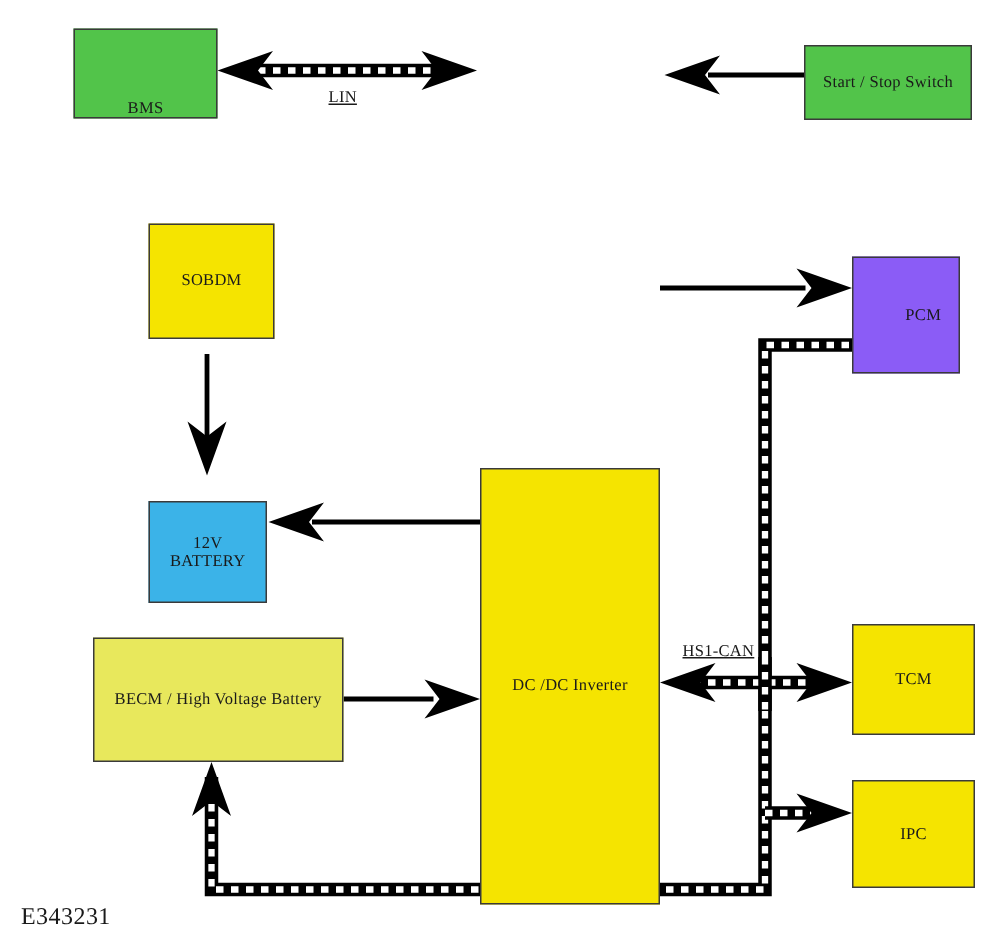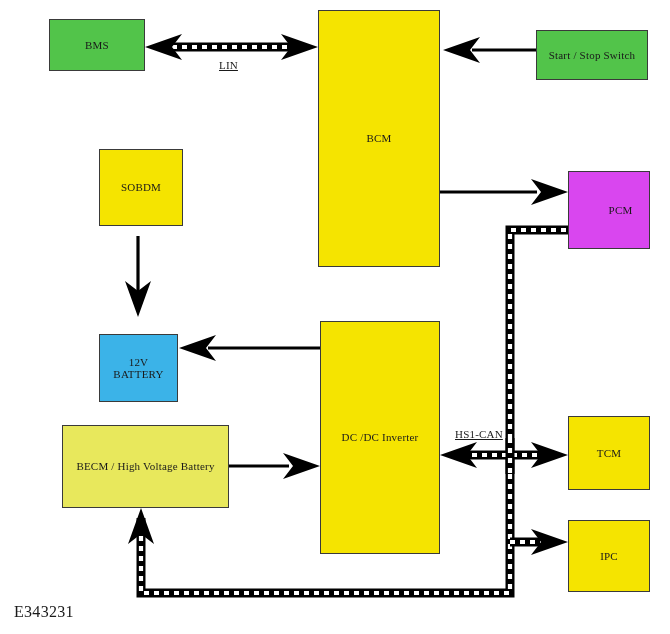--- a/index.html
+++ b/index.html
@@ -140,45 +140,42 @@
       <line class="bus-dash" x1="462" y1="455" x2="543" y2="455"></line>
       <polygon class="arrow-head" points="440,455 477,442 467,455 477,468"></polygon>
       <polygon class="arrow-head" points="568,455 531,442 541,455 531,468"></polygon>
 
       <line class="bus-base" x1="510" y1="438" x2="510" y2="474"></line>
       <line class="bus-dash" x1="510" y1="438" x2="510" y2="474"></line>
     </g>
 
   </svg>
 
-  <div class="node" style="left:49px; top:19px; width:96px; height:52px; background:#52c44a;">
+  <div class="node" style="left:49px; top:19px; width:96px; height:60px; background:#52c44a;align-items:flex-end;">
     <span class="node-label">BMS</span>
   </div>
 
-  <div class="node" style="left:318px; top:10px; width:122px; height:257px; background:#f5e400;">
-    <span class="node-label">BCM</span>
-  </div>
 
   <div class="node" style="left:536px; top:30px; width:112px; height:50px; background:#52c44a;">
     <span class="node-label">Start / Stop Switch</span>
   </div>
 
   <div class="node" style="left:99px; top:149px; width:84px; height:77px; background:#f5e400;">
     <span class="node-label">SOBDM</span>
   </div>
 
-  <div class="node" style="left:568px; top:171px; width:82px; height:78px; background:#d946ef;padding-left:23px;">
+  <div class="node" style="left:568px; top:171px; width:72px; height:78px; background:#8b5cf6;padding-left:23px;">
     <span class="node-label">PCM</span>
   </div>
 
   <div class="node" style="left:99px; top:334px; width:79px; height:68px; background:#3bb3e8;">
     <span class="node-label">12V BATTERY</span>
   </div>
 
-  <div class="node" style="left:320px; top:312px; width:120px; height:233px; background:#f5e400;margin-top:9px;">
+  <div class="node" style="left:320px; top:312px; width:120px; height:291px; background:#f5e400;">
     <span class="node-label">DC /DC Inverter</span>
   </div>
 
   <div class="node" style="left:568px; top:416px; width:82px; height:74px; background:#f5e400;">
     <span class="node-label">TCM</span>
   </div>
 
   <div class="node" style="left:62px; top:425px; width:167px; height:83px; background:#e8e85c;">
     <span class="node-label">BECM / High Voltage Battery</span>
   </div>

